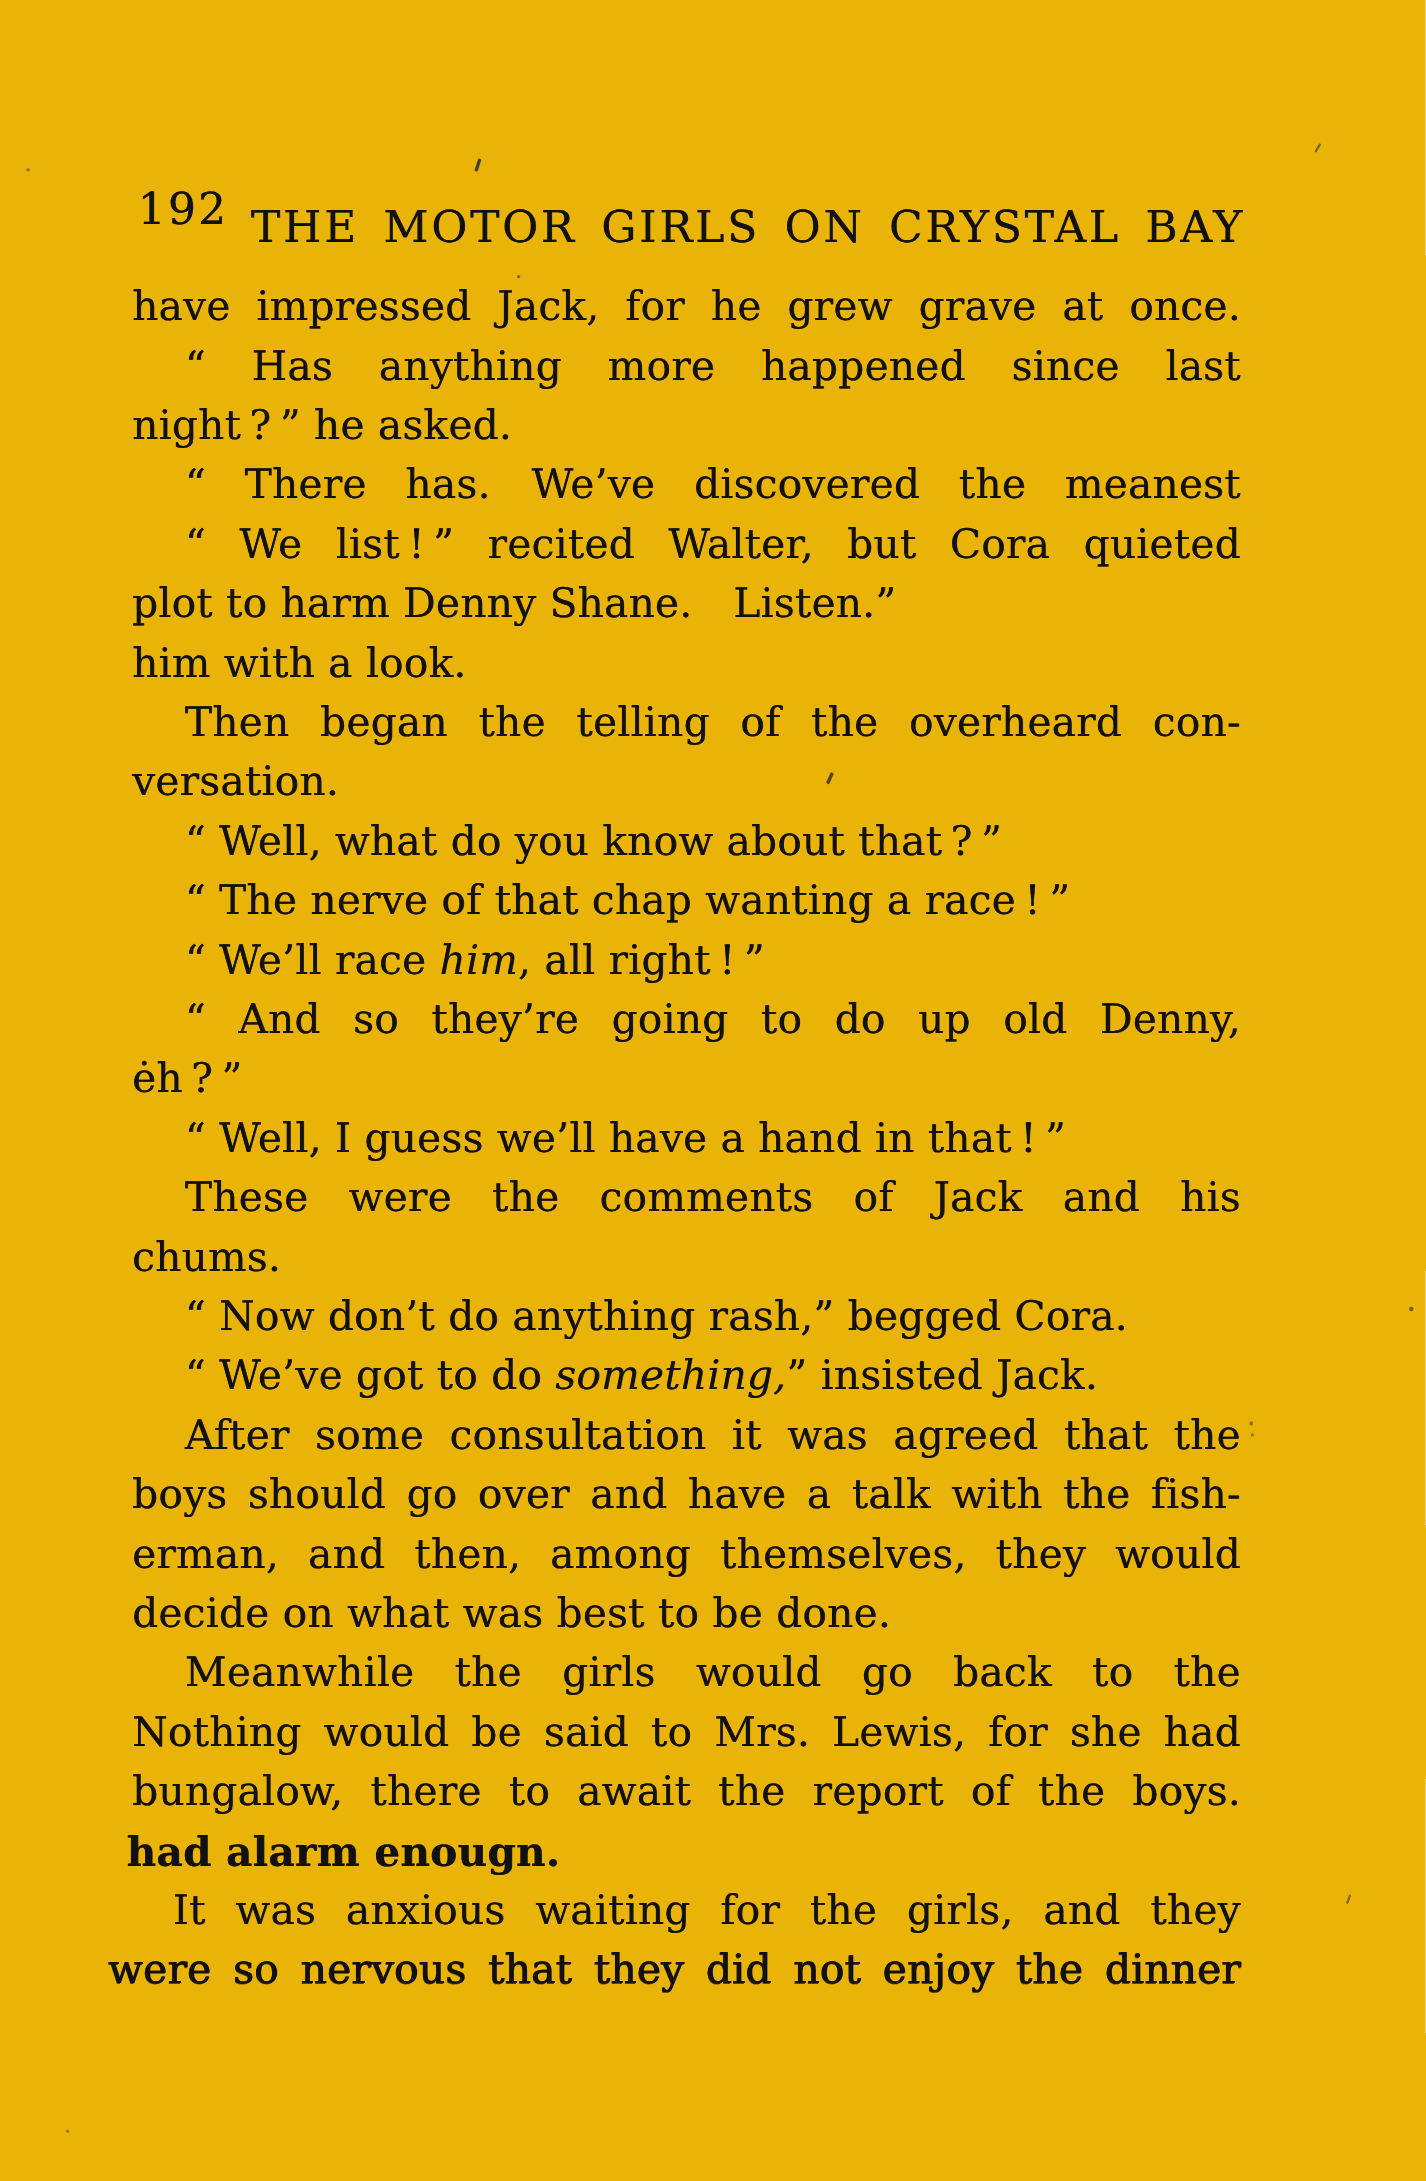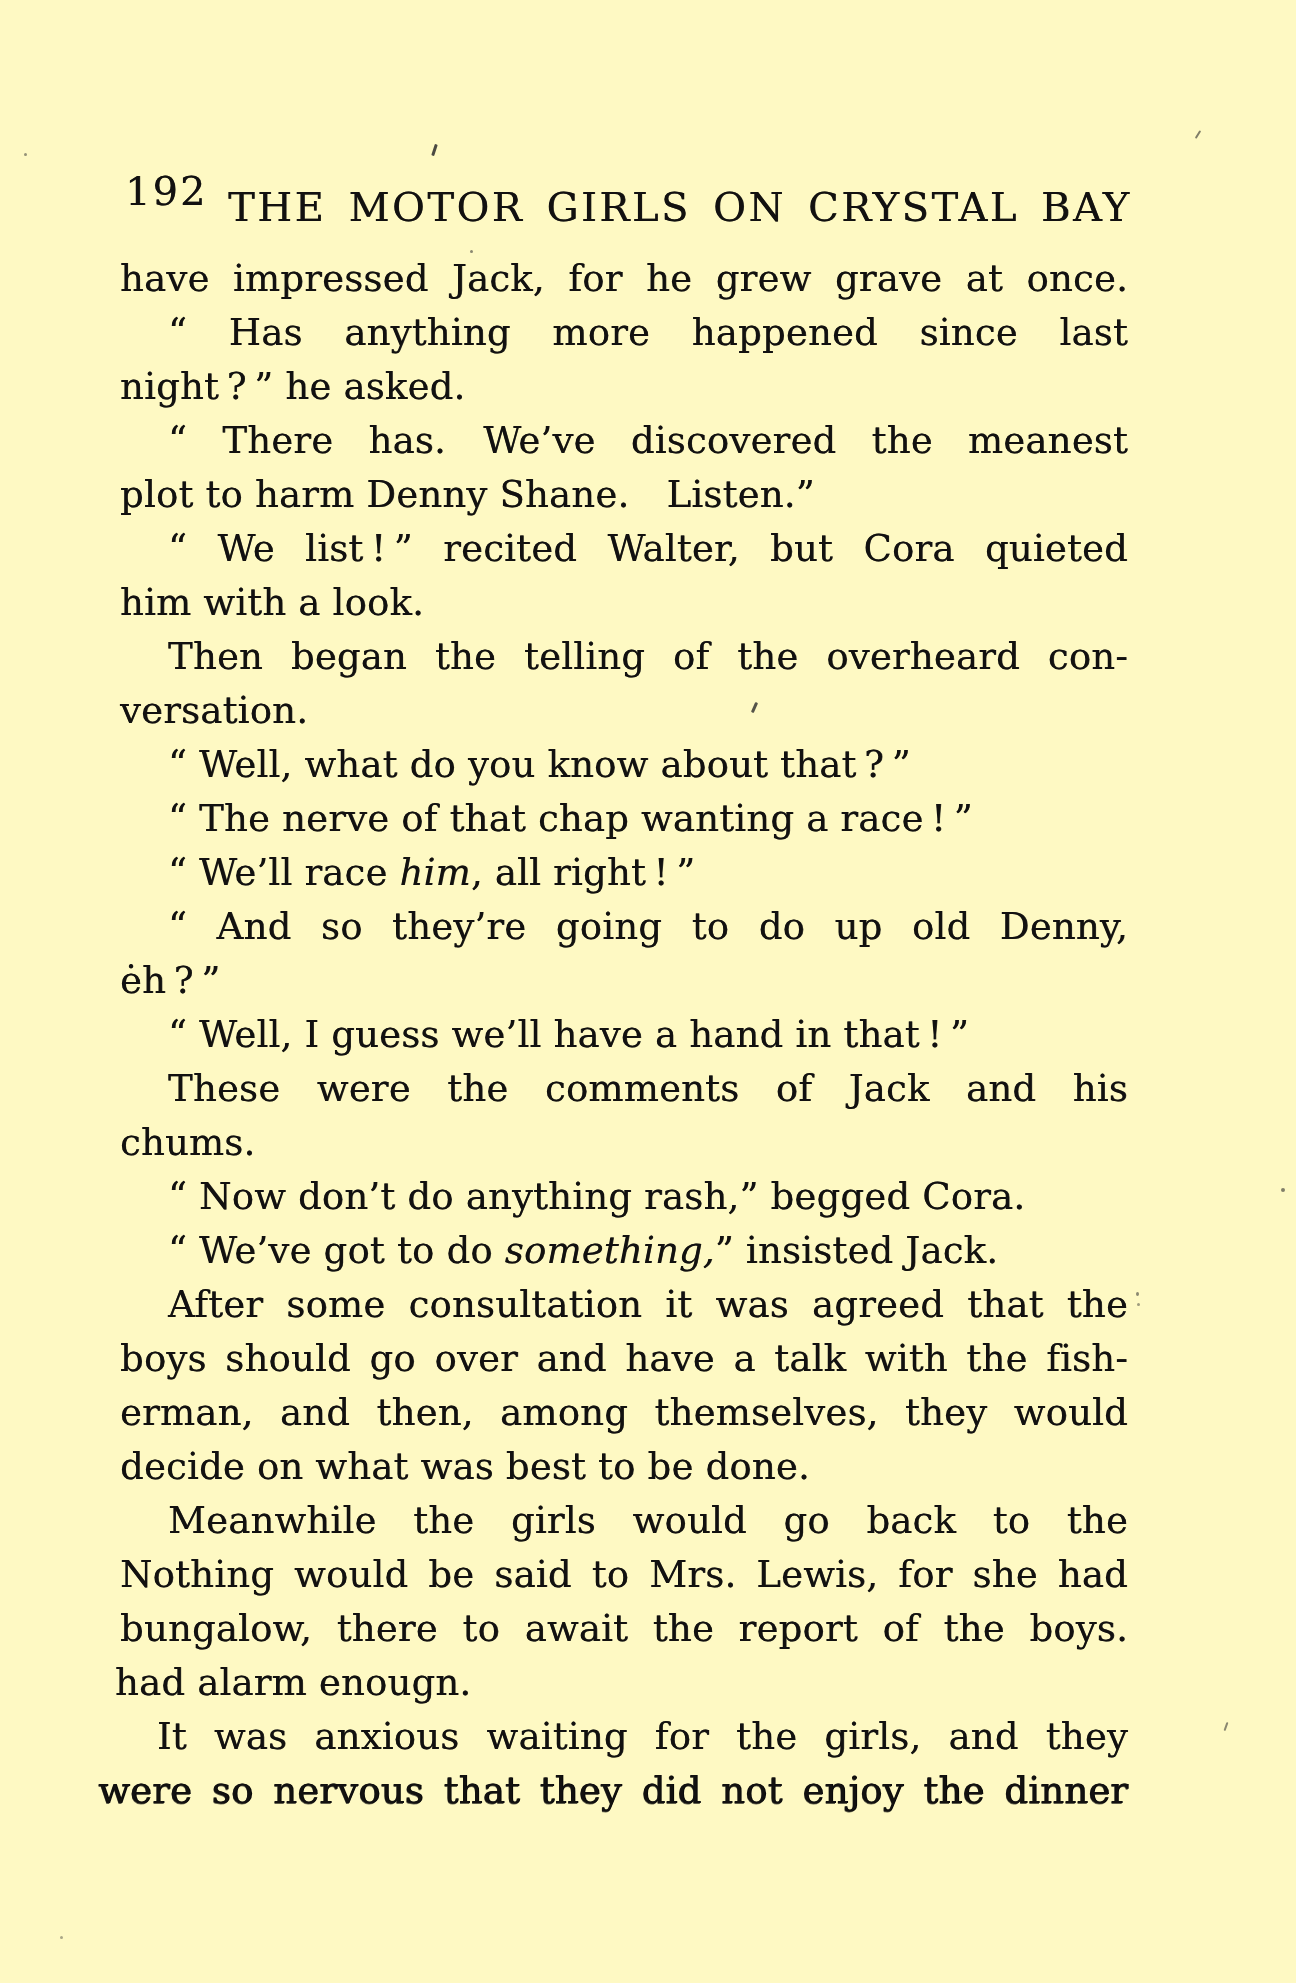--- a/index.html
+++ b/index.html
@@ -6,21 +6,21 @@
   body {
     width:1296px; height:1983px;
     background:#ffffff;
     position:relative;
     font-family:"DejaVu Serif","Liberation Serif",serif;
     color:#121110;
     overflow:hidden;
   }
   .page {
     position:absolute; inset:0;
-    background:#fef9c3;
+    background:#eab308;
   }
   .page-header {
     position:absolute; top:168px; left:0; width:100%; height:48px;
     font-size:40px;
   }
   .pagenum {
     position:absolute; left:125px; top:0;
     letter-spacing:2px;
     text-shadow:0.4px 0 0 rgba(10,10,10,0.8);
   }
@@ -36,21 +36,21 @@
   }
   .line {
     text-shadow:0.35px 0 0 rgba(10,10,10,0.75);
     white-space:normal;
   }
   .line.just { text-align:justify; text-align-last:justify; text-justify:inter-word; }
   .line.indent { text-indent:48px; }
   .it { font-style:italic; }
   .line.heavy { text-shadow:0.9px 0 0 #0a0a0a, 0 0.5px 0 rgba(10,10,10,0.65); }
   
-  .line:nth-child(27){ margin-left:-5px; }
+  .line:nth-child(27){ margin-left:-5px;font-weight:bold; }
   .line:nth-child(28){ margin-left:-11px; }
   .line:nth-child(29){ margin-left:-22px; }
   
   .sp-dot { position:absolute; background:#2b2b2b; border-radius:50%; }
   .sp-tick { position:absolute; background:#2b2b2b; border-radius:1px; }
 </style>
 </head>
 <body>
 
 <div class="page">
@@ -58,22 +58,22 @@
   <div class="page-header">
     <span class="pagenum">192</span>
     <span class="runtitle">THE MOTOR GIRLS ON CRYSTAL BAY</span>
   </div>
 
   <div class="text-block">
       <div class="line just"><span>have impressed Jack, for he grew grave at once.</span></div>
       <div class="line indent just"><span>“ Has anything more happened since last</span></div>
       <div class="line"><span>night ? ” he asked.</span></div>
       <div class="line indent just"><span>“ There has. We’ve discovered the meanest</span></div>
+      <div class="line indent just"><span>“ We list ! ” recited Walter, but Cora quieted</span></div>
       <div class="line"><span>plot to harm Denny Shane. Listen.”</span></div>
-      <div class="line indent just"><span>“ We list ! ” recited Walter, but Cora quieted</span></div>
       <div class="line"><span>him with a look.</span></div>
       <div class="line indent just"><span>Then began the telling of the overheard con-</span></div>
       <div class="line"><span>versation.</span></div>
       <div class="line indent"><span>“ Well, what do you know about that ? ”</span></div>
       <div class="line indent"><span>“ The nerve of that chap wanting a race ! ”</span></div>
       <div class="line indent"><span>“ We’ll race </span><span class="it">him</span><span>, all right ! ”</span></div>
       <div class="line indent just"><span>“ And so they’re going to do up old Denny,</span></div>
       <div class="line"><span>ėh ? ”</span></div>
       <div class="line indent"><span>“ Well, I guess we’ll have a hand in that ! ”</span></div>
       <div class="line indent just"><span>These were the comments of Jack and his</span></div>

